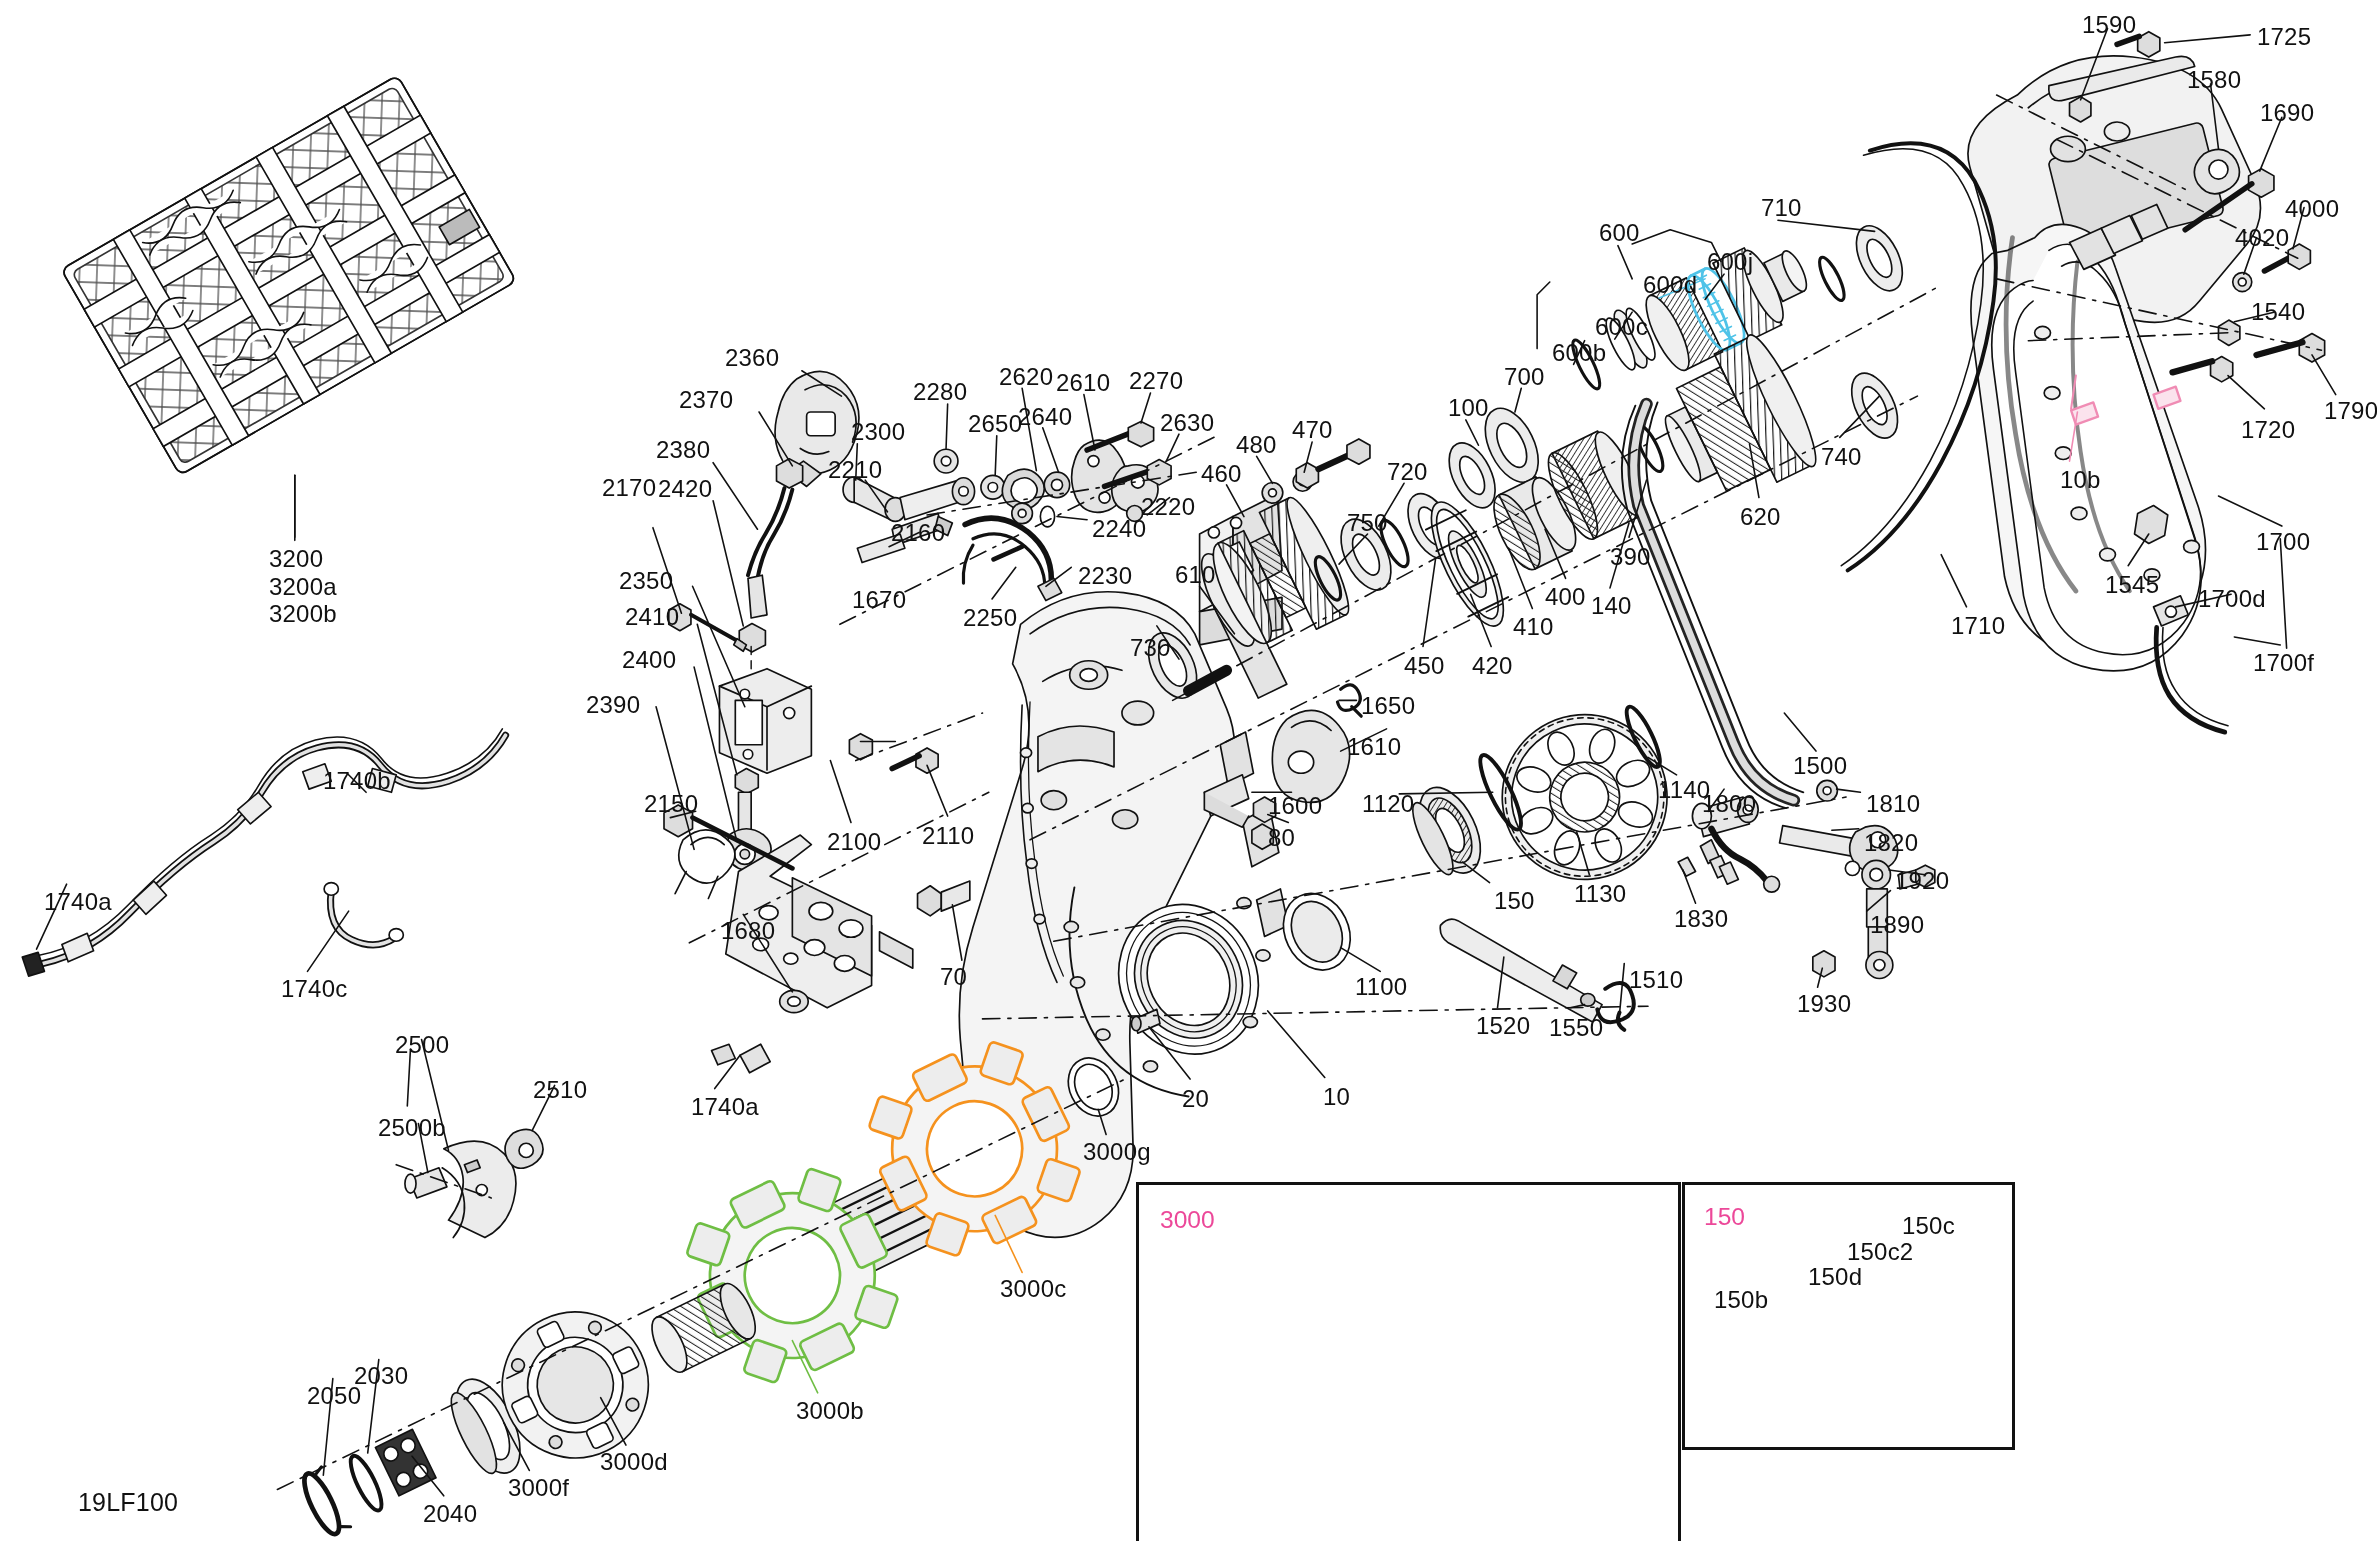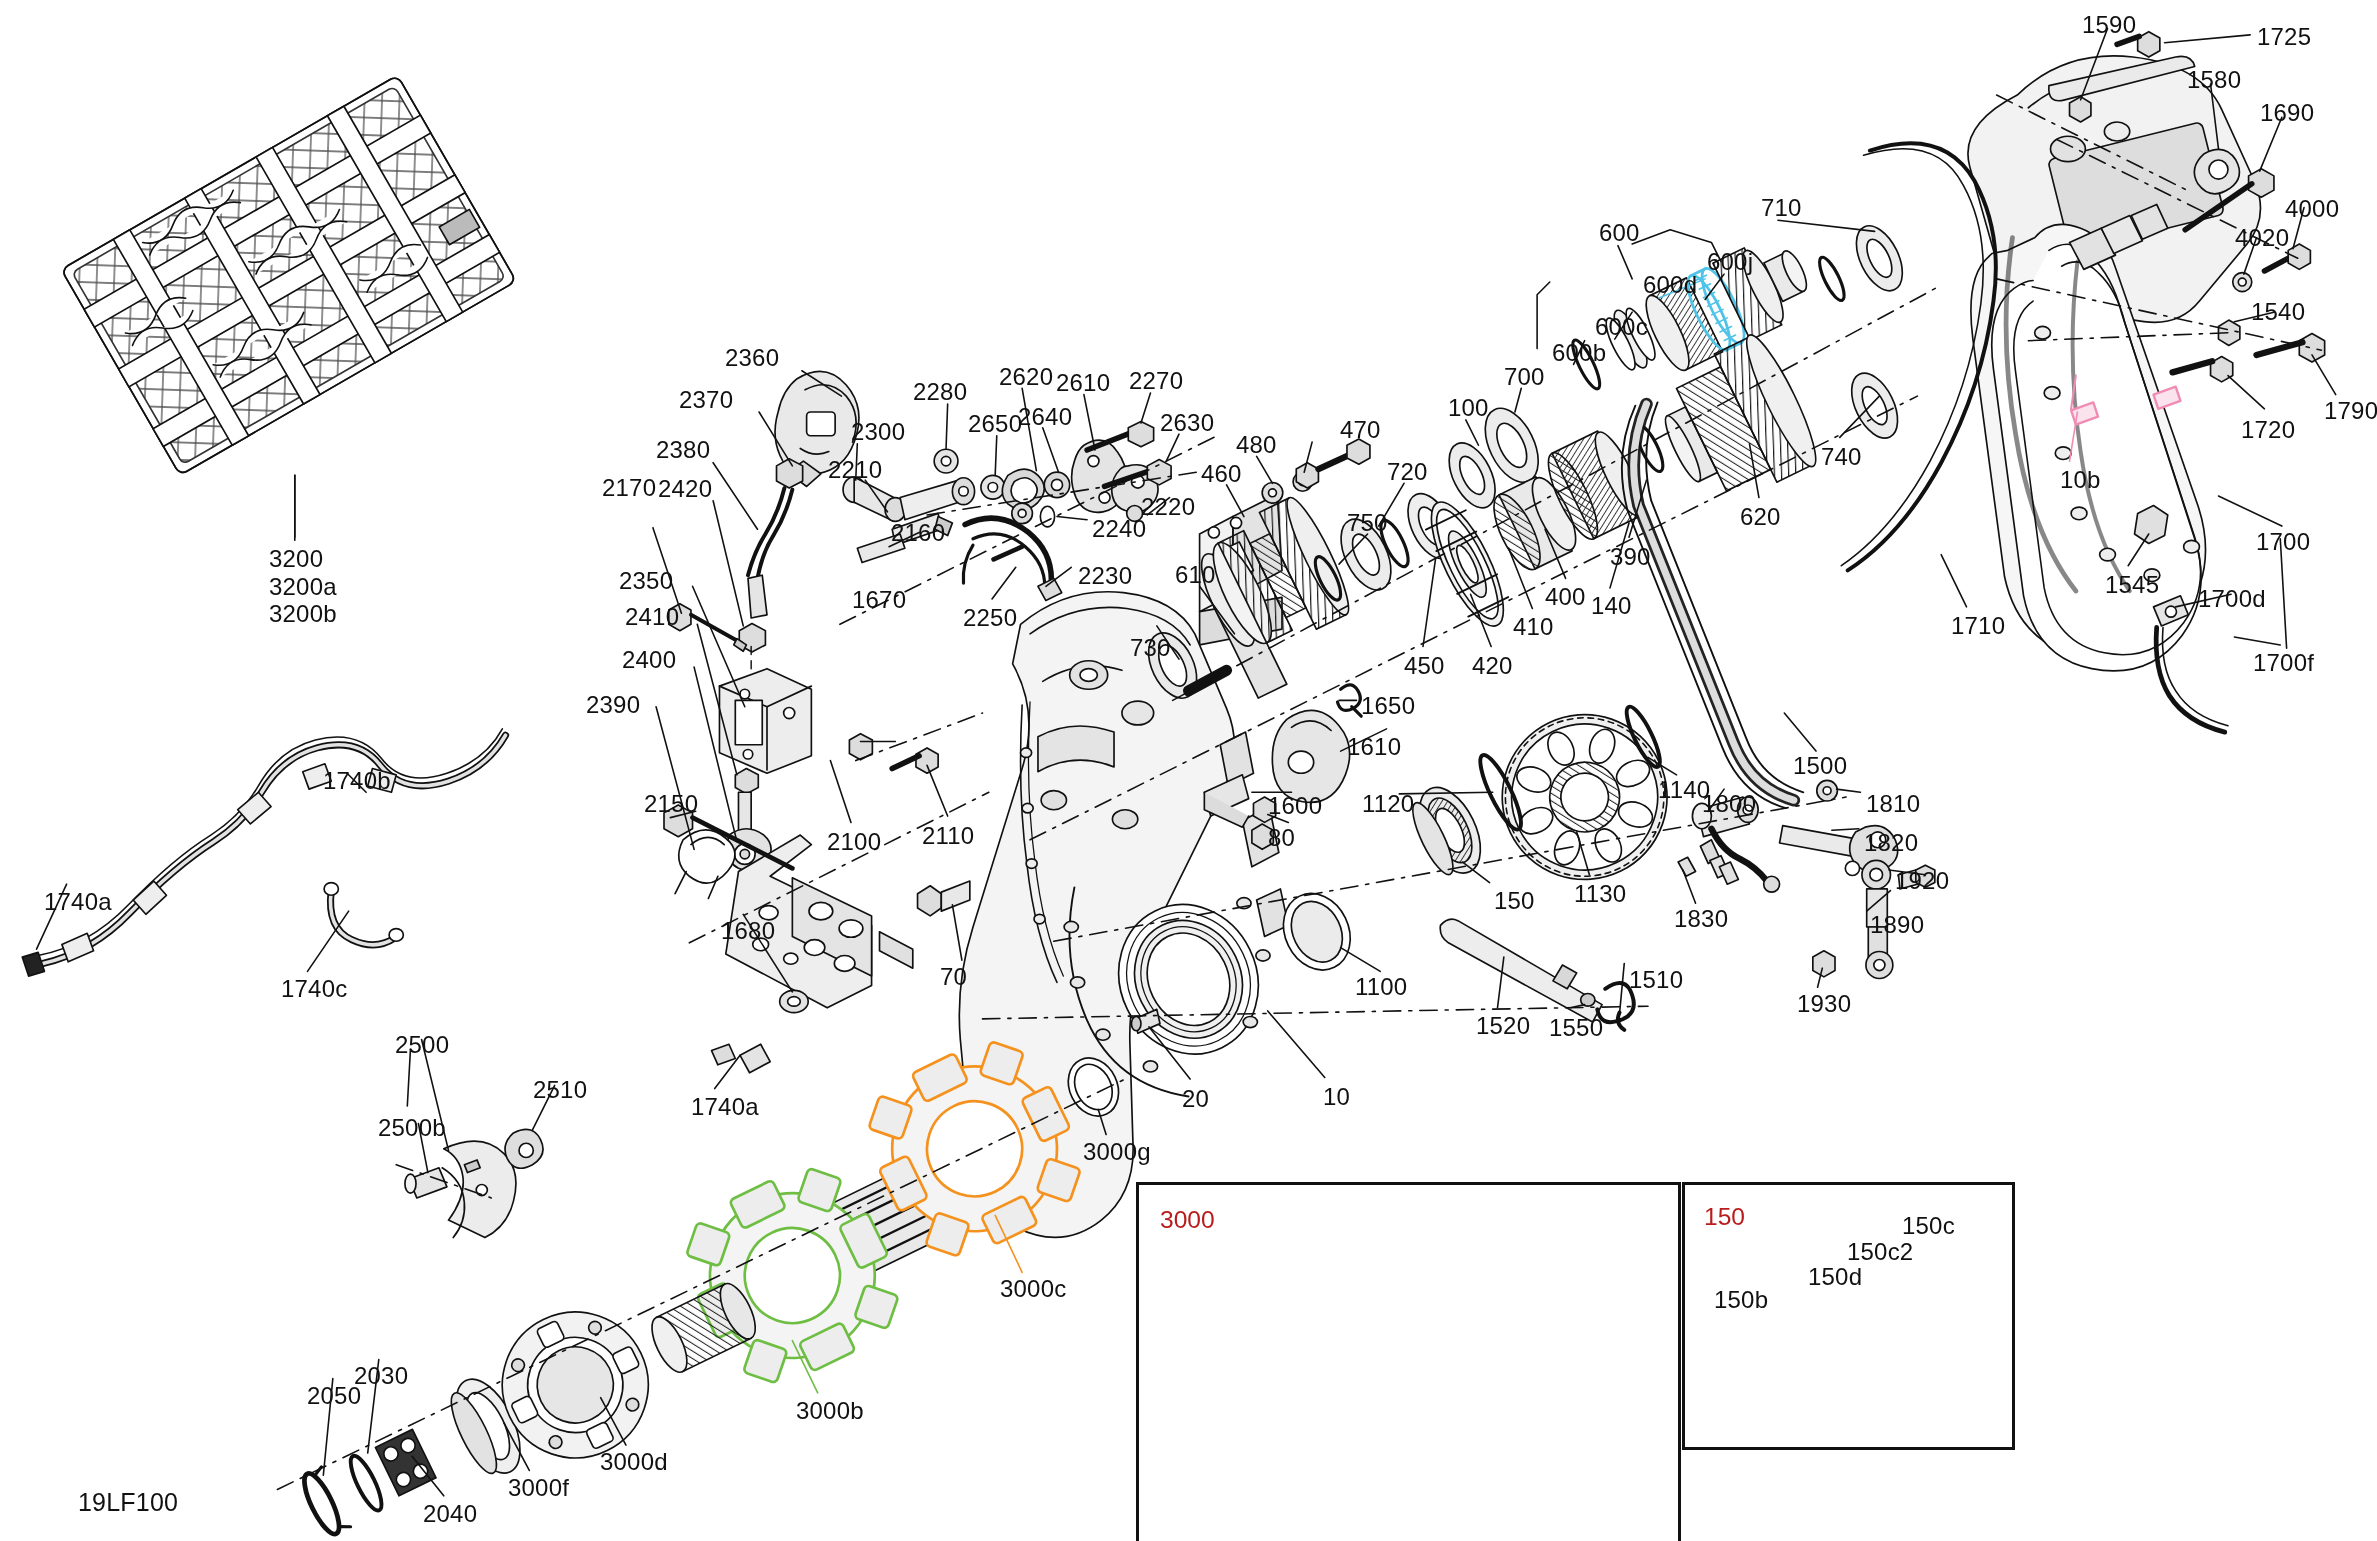--- a/index.html
+++ b/index.html
@@ -2,21 +2,21 @@
 <html style="font-size:12.7px"><head>
 <meta charset="utf-8">
 <style>
   html,body{margin:0;padding:0;background:#fff;}
   body{font-family:"Liberation Sans","DejaVu Sans",sans-serif;}
   #sheet{position:relative;width:2377px;height:1541px;background:#ffffff;overflow:hidden;}
   #sheet svg.art{position:absolute;left:0;top:0;width:2377px;height:1541px;pointer-events:none;}
   .lbl{position:absolute;font-size:24px;line-height:1;color:#111;white-space:nowrap;font-family:"Liberation Sans","DejaVu Sans",sans-serif;letter-spacing:0.2px;}
   .lbl.code{font-size:25px;}
   .box{position:absolute;border:3.2px solid #111;background:#fff;}
-  .boxlabel{position:absolute;font-size:24.6px;color:#b91c1c;}
+  .boxlabel{position:absolute;font-size:24.6px;color:#ec4899;}
 </style>
 </head>
 <body>
 
 <div id="sheet">
 
   <svg class="art" viewBox="0 0 3000 1945">
     <defs>
       <pattern id="mesh" width="22" height="22" patternUnits="userSpaceOnUse" patternTransform="rotate(32)">
         <path d="M0 11 H22 M11 0 V22" stroke="#333" stroke-width="1.6" fill="none"></path>
@@ -915,21 +915,21 @@
       <div class="lbl" style="left: 1018px; top: 405px;">2640</div>
       <div class="lbl" style="left: 1056px; top: 371px;">2610</div>
       <div class="lbl" style="left: 1129px; top: 369px;">2270</div>
       <div class="lbl" style="left: 1160px; top: 411px;">2630</div>
       <div class="lbl" style="left: 1141px; top: 495px;">2220</div>
       <div class="lbl" style="left: 1092px; top: 517px;">2240</div>
       <div class="lbl" style="left: 1078px; top: 564px;">2230</div>
       <div class="lbl" style="left: 963px; top: 606px;">2250</div>
       <div class="lbl" style="left: 1201px; top: 462px;">460</div>
       <div class="lbl" style="left: 1236px; top: 433px;">480</div>
-      <div class="lbl" style="left: 1292px; top: 418px; margin-left: 48px;">470</div>
+      <div class="lbl" style="left: 1292px; top: 418px;">470</div>
       <div class="lbl" style="left: 1175px; top: 563px;">610</div>
       <div class="lbl" style="left: 1130px; top: 636px;">730</div>
       <div class="lbl" style="left: 1347px; top: 511px;">750</div>
       <div class="lbl" style="left: 1387px; top: 460px;">720</div>
       <div class="lbl" style="left: 1448px; top: 396px;">100</div>
       <div class="lbl" style="left: 1504px; top: 365px;">700</div>
       <div class="lbl" style="left: 1599px; top: 221px;">600</div>
       <div class="lbl" style="left: 1552px; top: 341px;">600b</div>
       <div class="lbl" style="left: 1595px; top: 315px;">600c</div>
       <div class="lbl" style="left: 1643px; top: 273px;">600d</div>

